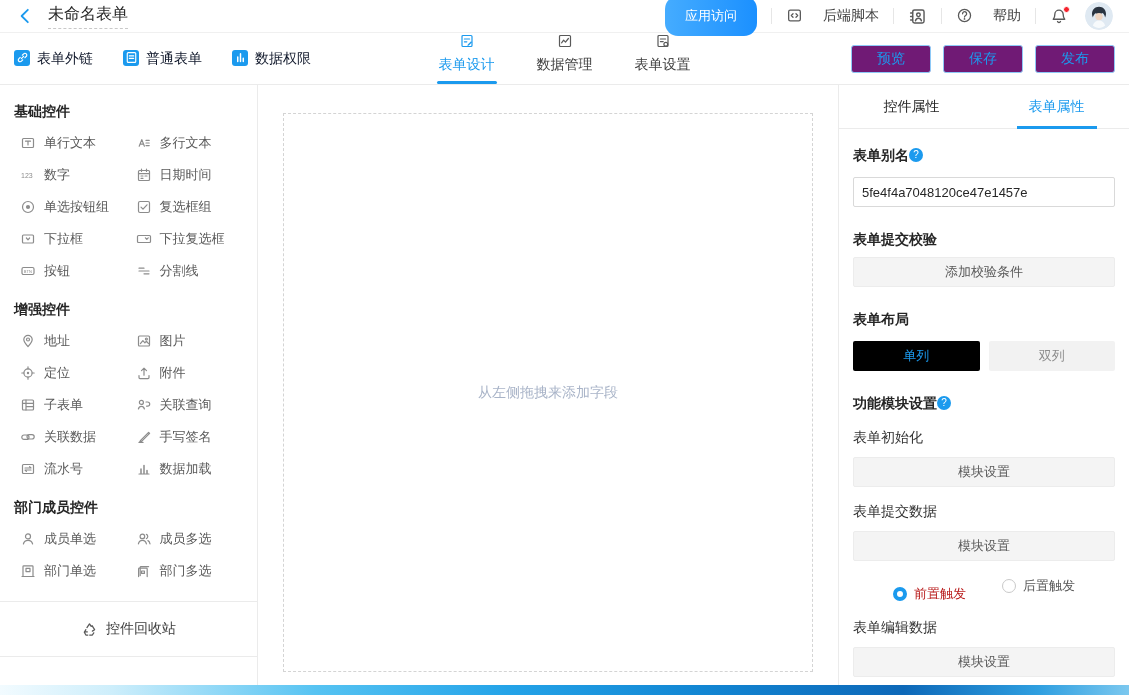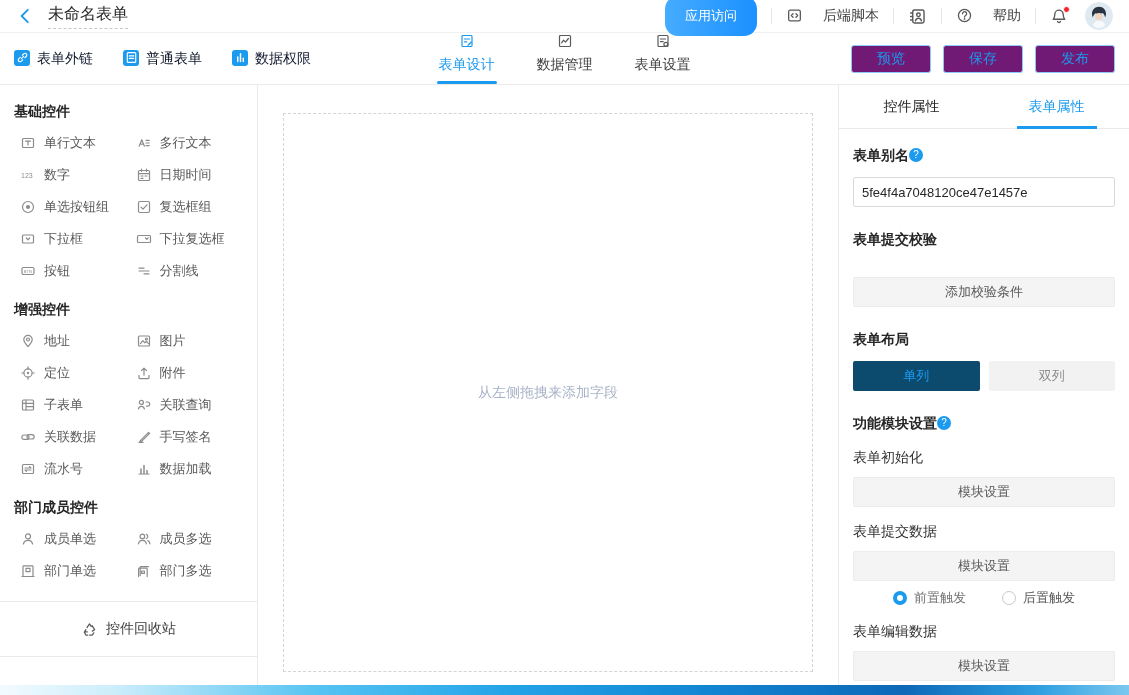--- a/index.html
+++ b/index.html
@@ -55,29 +55,29 @@
   .panel { width:291px; flex:none; border-left:1px solid #ebebeb; overflow:hidden; }
   .panel-tabs { height:44px; display:flex; border-bottom:1px solid #ebebeb; }
   .panel-tab { flex:1; display:flex; align-items:center; justify-content:center; font-size:14px; color:#262626; position:relative; cursor:pointer; }
   .panel-tab.active { color:#1b9aee; }
   .panel-tab.active::after { content:""; position:absolute; bottom:-1px; left:50%; transform:translateX(-50%); width:80px; height:3px; background:#1b9aee; }
   .panel-body { padding:0 14px; }
   .sec-label { margin-top:22px; display:flex; align-items:center; gap:0; font-size:14px; font-weight:bold; color:#262626; line-height:20px; }
   .sec-label.first { margin-top:16px; }
   .help-badge { width:14px; height:14px; border-radius:50%; background:#1b9aee; color:#fff; font-size:10px; display:inline-flex; align-items:center; justify-content:center; cursor:pointer; font-weight:normal; }
   .alias-input { margin-top:12px; width:100%; height:30px; border:1px solid #d9d9d9; border-radius:2px; padding:0 8px; font-size:13px; color:#262626; font-family:inherit; outline:none; }
-  .gray-btn { margin-top:28px; width:100%; height:30px; background:#f4f4f4; border:1px solid #ececec; border-radius:2px; color:#595959; font-size:13px; cursor:pointer; font-family:inherit; }
+  .gray-btn { margin-top:8px; width:100%; height:30px; background:#f4f4f4; border:1px solid #ececec; border-radius:2px; color:#595959; font-size:13px; cursor:pointer; font-family:inherit; }
   .layout-toggle { margin-top:12px; display:flex; gap:9px; }
   .toggle-btn { flex:1; height:30px; border:none; border-radius:2px; background:#f2f2f2; color:#8c8c8c; font-size:13px; cursor:pointer; font-family:inherit; }
-  .toggle-btn.active { background:#0c4a6e; color:#1b9aee; }
+  .toggle-btn.active { background:#000000; color:#1b9aee; }
   .group-label { margin-top:14px; font-size:14px; color:#333; line-height:20px; }
   .radio-row { margin-top:8px; display:flex; justify-content:center; gap:36px; }
   .radio { display:flex; align-items:center; gap:7px; font-size:13px; color:#595959; cursor:pointer; }
   .radio .dot { width:14px; height:14px; border-radius:50%; border:1px solid #c9c9c9; background:#fff; flex:none; }
-  .radio.checked { color:#737373; }
+  .radio.checked { color:#b91c1c;margin-top:16px; }
   .radio.checked .dot { border:4.5px solid #1b9aee; }
 
   
   .bottom-strip { position:absolute; left:0; bottom:0; width:100%; height:10px; z-index:20;
     background:linear-gradient(90deg,#f2fbff 0%,#cdeefb 10%,#56c3f2 28%,#24a3e8 45%,#1286d3 62%,#0d68b8 80%,#2f9fe0 92%,#7cc8ef 100%); }
 </style>
 </head>
 <body>
 
 <header class="titlebar">

